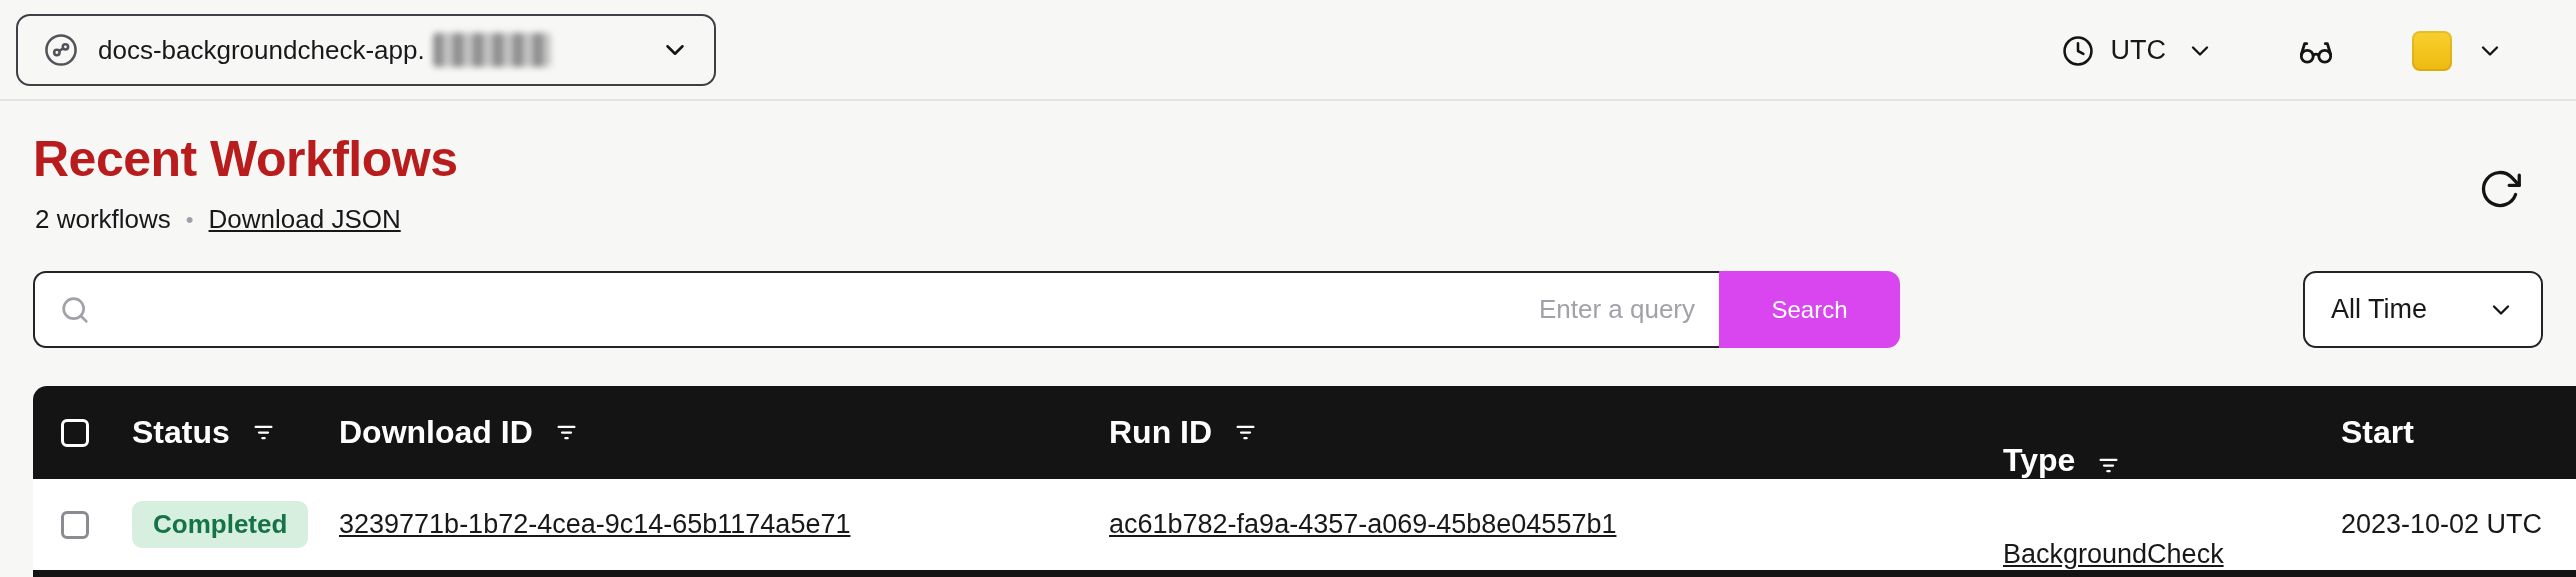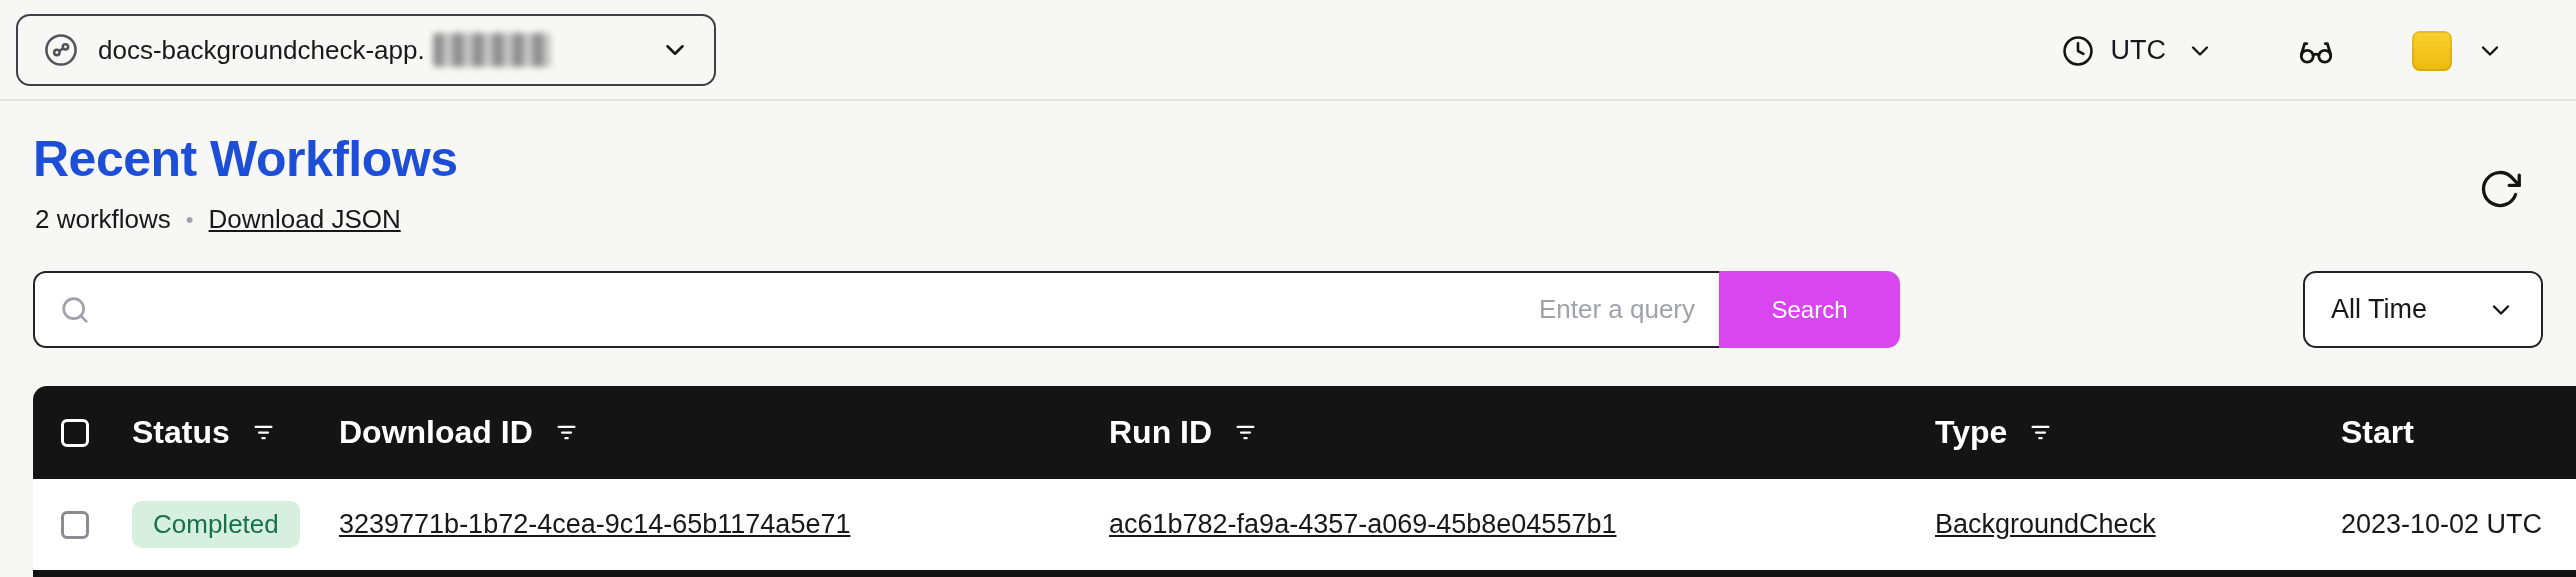--- a/index.html
+++ b/index.html
@@ -32,21 +32,21 @@
   .tz-chevron { margin-left:20px; }
   .glasses-btn { margin-left:78px; cursor:pointer; }
   .avatar-trigger { display:flex; align-items:center; margin-left:72px; cursor:pointer; }
   .avatar { width:40px; height:40px; border-radius:8px;
             background:linear-gradient(180deg,#f9d02f 0%,#eeb90e 100%);
             box-shadow:inset 0 0 0 2px rgba(0,0,0,0.08); }
   .avatar-chevron { margin-left:24px; }
 
   
   .page-title { position:absolute; left:33px; top:130px; font-size:50px;
-                font-weight:700; color:#1d4ed8; letter-spacing:-0.5px; }
+                font-weight:700; color:#b91c1c; letter-spacing:-0.5px; }
   .subline { position:absolute; left:35px; top:204px; display:flex;
              align-items:center; gap:15px; font-size:26px; }
   .subline .dot { color:#a1a1aa; font-size:22px; }
   .download-link { text-decoration:underline; color:#18181b; cursor:pointer; }
   .refresh-btn { position:absolute; right:52px; top:166px; width:46px; height:46px;
                  background:none; border:none; cursor:pointer; padding:0; }
 
   
   .search-bar { position:absolute; left:33px; top:271px; width:1867px; height:77px;
                 display:flex; }
@@ -71,32 +71,32 @@
            border-radius:14px 14px 0 0; }
   .trow { position:relative; height:91px; background:#ffffff; }
   .dark-strip { height:8px; background:#141414; }
 
   .th, .td { position:absolute; top:0; height:100%; display:flex; align-items:center; }
   .th { gap:20px; font-size:32px; font-weight:700; }
   .pos-checkbox { left:28px; }
   .pos-status   { left:99px; }
   .pos-workflow { left:306px; }
   .pos-run      { left:1076px; }
-  .pos-type     { left:1902px; }
+  .pos-type     { left:1970px;align-items:flex-end; }
   .pos-start    { left:2308px; }
 
   .cb { width:28px; height:28px; border-radius:6px; cursor:pointer; }
   .cb-header { border:3px solid #ffffff; background:transparent; }
   .cb-row { border:3px solid #8b8b91; background:#ffffff; }
 
   .filter-btn { cursor:pointer; }
 
   .badge-completed { display:flex; align-items:center; height:47px; padding:0 21px;
                      border-radius:10px; background:#d7efdf; color:#157347;
-                     font-size:26px; font-weight:400; }
+                     font-size:26px; font-weight:700; }
   .cell-link { font-size:27px; color:#18181b; text-decoration:underline;
                cursor:pointer; white-space:nowrap; }
   .cell-text { font-size:27px; color:#18181b; white-space:nowrap; }
 </style>
 </head>
 <body>
 
 <div class="screen">
 
   <div class="topbar">

